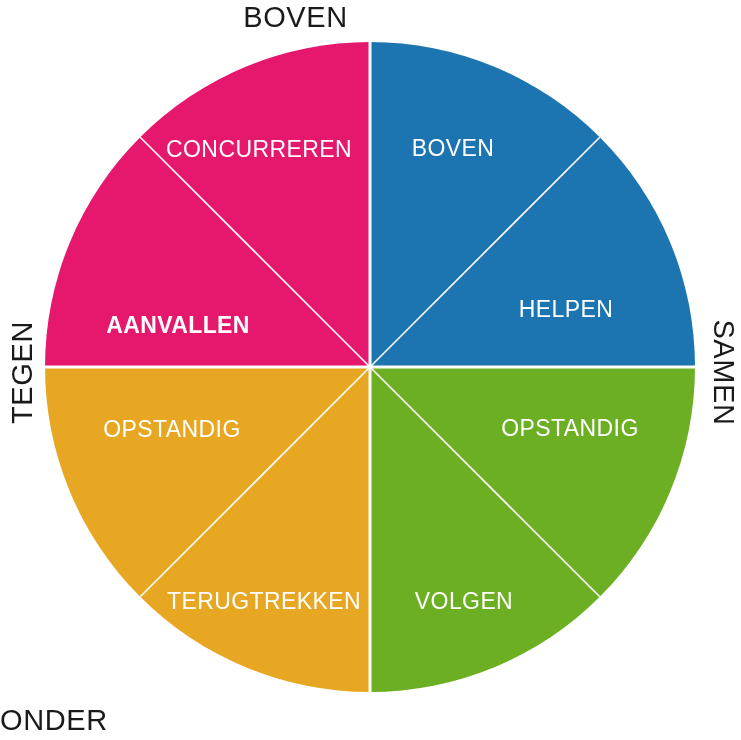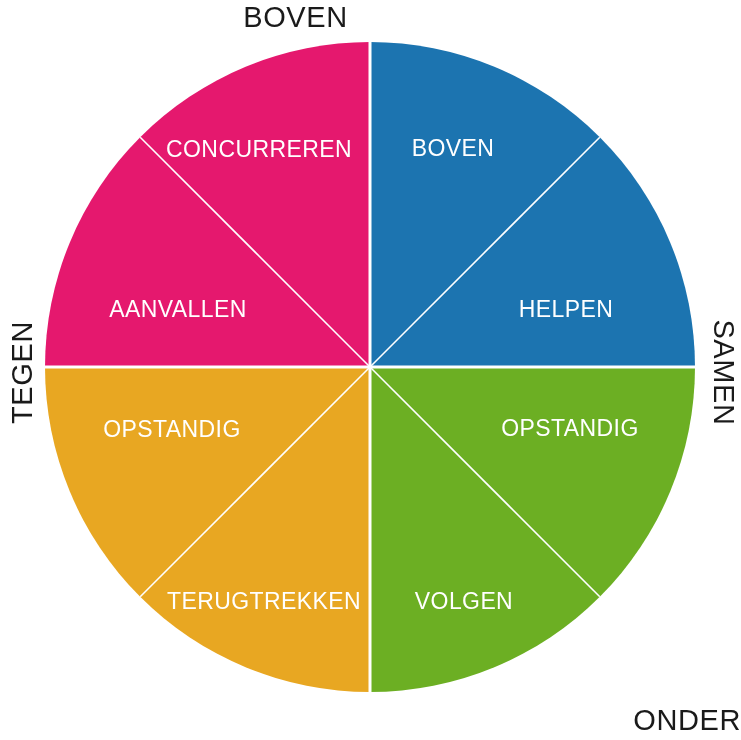--- a/index.html
+++ b/index.html
@@ -47,21 +47,21 @@
     left: 0;
     top: 3px;
     width: 591px;
     text-align: center;
   }
 
   #axis-bottom {
     left: 0;
     top: 706px;
     width: 741px;
-    text-align: right;
+    text-align: left;
   }
 
   #axis-left {
     left: -38px;
     top: 358px;
     width: 120px;
     text-align: center;
     transform: rotate(-90deg);
     transform-origin: 50% 50%;
   }
@@ -107,21 +107,21 @@
     <line x1="370" y1="367" x2="140.2" y2="596.8" stroke="#FFFFFF" stroke-width="1.6"></line>
     <line x1="370" y1="367" x2="140.2" y2="137.2" stroke="#FFFFFF" stroke-width="1.6"></line>
   </svg>
 
   <div class="sector-label" style="left:453px; top:148px;">BOVEN</div>
   <div class="sector-label" style="left:566px; top:309px;">HELPEN</div>
   <div class="sector-label" style="left:570px; top:428px;">OPSTANDIG</div>
   <div class="sector-label" style="left:464px; top:601px;">VOLGEN</div>
   <div class="sector-label" style="left:264px; top:601px;">TERUGTREKKEN</div>
   <div class="sector-label" style="left:172px; top:429px;">OPSTANDIG</div>
-  <div class="sector-label" style="left:178px; top:309px;">AANVALLEN</div>
+  <div class="sector-label" style="left:178px; top:325px;font-weight:bold;">AANVALLEN</div>
   <div class="sector-label" style="left:259px; top:149px;">CONCURREREN</div>
 
   <div class="axis-label" id="axis-top">BOVEN</div>
   <div class="axis-label" id="axis-bottom">ONDER</div>
   <div class="axis-label" id="axis-left">TEGEN</div>
   <div class="axis-label" id="axis-right">SAMEN</div>
 
 </div>
 
 </body></html>

